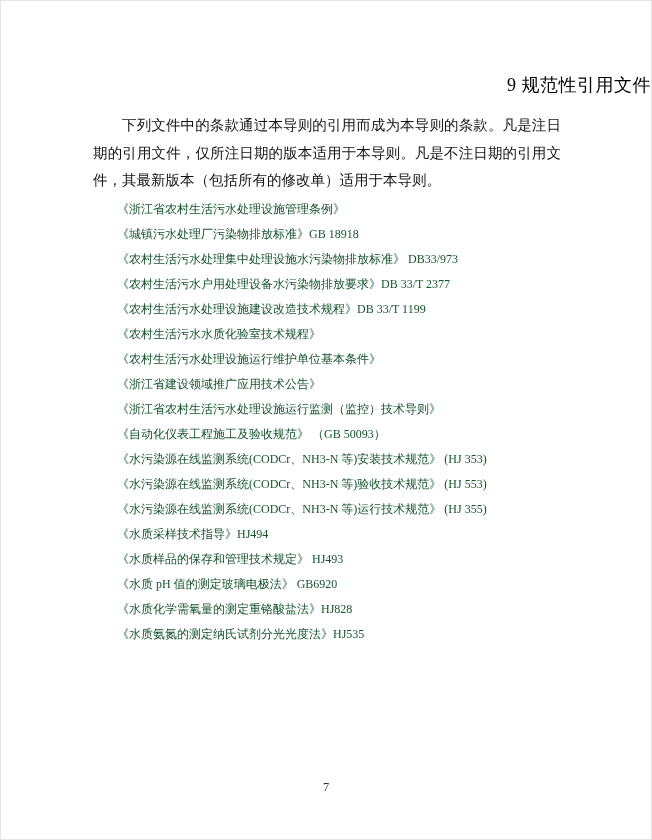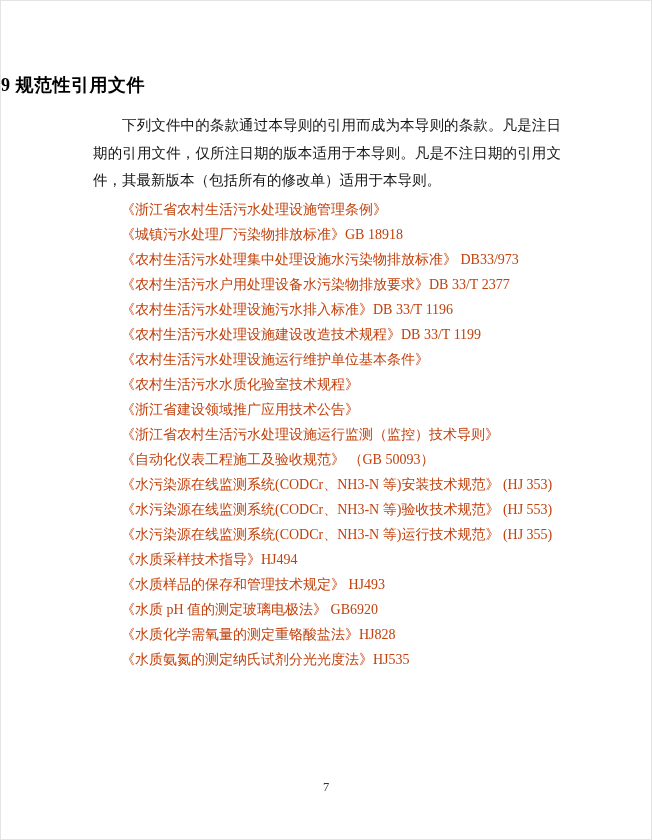--- a/index.html
+++ b/index.html
@@ -14,42 +14,42 @@
     background: #ffffff;
     box-sizing: border-box;
     border: 1px solid #e4e4e4;
     font-family: "Liberation Serif", "DejaVu Serif", serif;
     color: #111111;
     overflow: hidden;
   }
   .title {
     margin: 0;
     padding-top: 72px;
-    text-align: left;
+    text-align: right;
     font-size: 18px;
-    font-weight: bold;
+    font-weight: normal;
     color: #000000;
     letter-spacing: 0.5px;
   }
   .content {
     margin: 12px 92px;
     width: 468px;
   }
   .intro {
     margin: 15px 0 0 0;
     font-size: 14.5px;
     line-height: 27.5px;
     text-align: justify;
     text-indent: 2em;
     color: #141414;
   }
   .refs {
     margin-top: 2px;
-    font-size: 14px;
-    color: #c2410c;
+    font-size: 12px;
+    color: #14532d;
   }
   .ref {
     height: 25px;
     line-height: 25px;
     text-indent: 2em;
     white-space: nowrap;
   }
   .footer {
     position: absolute;
     left: 0;
@@ -65,24 +65,23 @@
 
 <div class="sheet">
   <h1 class="title">9 规范性引用文件</h1>
   <div class="content">
     <p class="intro">下列文件中的条款通过本导则的引用而成为本导则的条款。凡是注日期的引用文件，仅所注日期的版本适用于本导则。凡是不注日期的引用文件，其最新版本（包括所有的修改单）适用于本导则。</p>
     <div class="refs">
       <div class="ref">《浙江省农村生活污水处理设施管理条例》</div>
       <div class="ref">《城镇污水处理厂污染物排放标准》GB 18918</div>
       <div class="ref">《农村生活污水处理集中处理设施水污染物排放标准》 DB33/973</div>
       <div class="ref">《农村生活污水户用处理设备水污染物排放要求》DB 33/T 2377</div>
-      <div class="ref">《农村生活污水处理设施污水排入标准》DB 33/T 1196</div>
       <div class="ref">《农村生活污水处理设施建设改造技术规程》DB 33/T 1199</div>
+      <div class="ref">《农村生活污水水质化验室技术规程》</div>
       <div class="ref">《农村生活污水处理设施运行维护单位基本条件》</div>
-      <div class="ref">《农村生活污水水质化验室技术规程》</div>
       <div class="ref">《浙江省建设领域推广应用技术公告》</div>
       <div class="ref">《浙江省农村生活污水处理设施运行监测（监控）技术导则》</div>
       <div class="ref">《自动化仪表工程施工及验收规范》 （GB 50093）</div>
       <div class="ref">《水污染源在线监测系统(CODCr、NH3-N 等)安装技术规范》 (HJ 353)</div>
       <div class="ref">《水污染源在线监测系统(CODCr、NH3-N 等)验收技术规范》 (HJ 553)</div>
       <div class="ref">《水污染源在线监测系统(CODCr、NH3-N 等)运行技术规范》 (HJ 355)</div>
       <div class="ref">《水质采样技术指导》HJ494</div>
       <div class="ref">《水质样品的保存和管理技术规定》 HJ493</div>
       <div class="ref">《水质 pH 值的测定玻璃电极法》 GB6920</div>
       <div class="ref">《水质化学需氧量的测定重铬酸盐法》HJ828</div>

